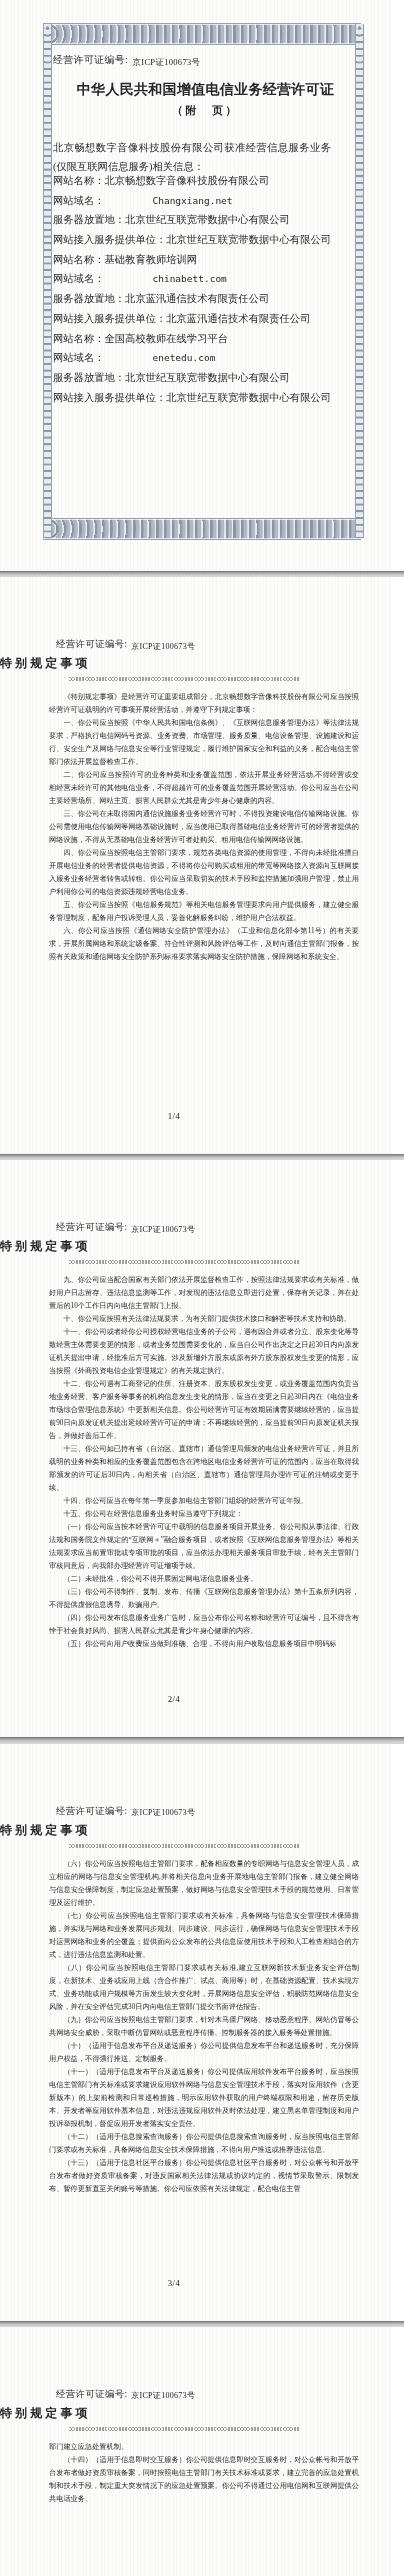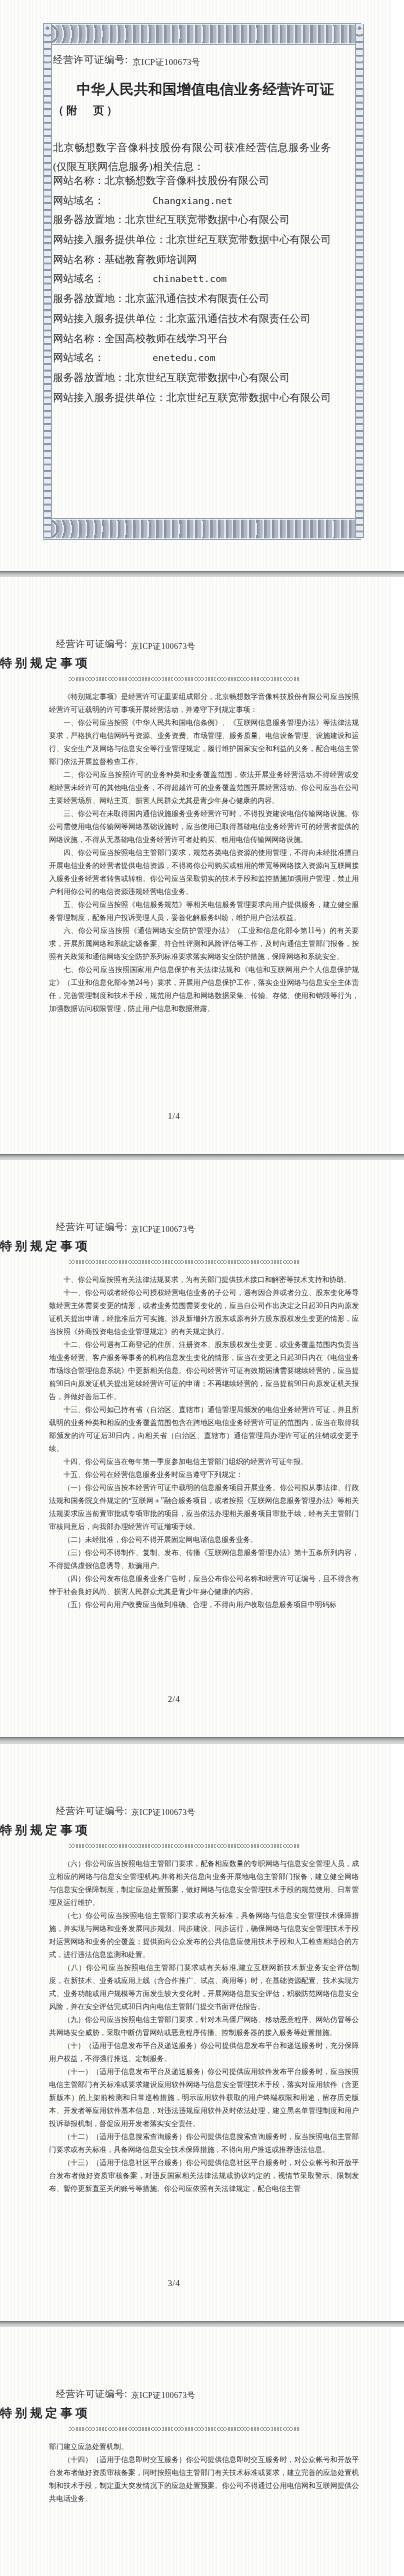--- a/index.html
+++ b/index.html
@@ -57,21 +57,21 @@
   .cert-num-row{position:absolute; top:54px; left:0; width:100%;}
   .cert-num-label{font-size:9.8px; letter-spacing:0.5px;}
   .cert-num-value{font-size:8.5px; position:relative; top:2.1px; margin-left:2.1px; letter-spacing:0.3px;}
   .cert-title{
     position:absolute; top:81px; left:0; width:100%;
     text-align:center; font-size:14px; font-weight:bold; letter-spacing:0.3px;
     white-space:nowrap;
   }
   .cert-subtitle{
     position:absolute; top:104px; left:0; width:100%;
-    font-size:10.8px; font-weight:bold; letter-spacing:2.6px;
+    text-align:center; font-size:10.8px; font-weight:bold; letter-spacing:2.6px;
   }
   .cert-intro{
     position:absolute; top:139px; left:0; width:100%;
     padding-right:27px; box-sizing:border-box;
     font-size:10.3px; line-height:18.5px; text-align:justify;
   }
   .website-info{position:absolute; top:174px; left:0; width:100%;}
   .info-line{
     margin:0 0 6.7px; padding-right:27px; box-sizing:border-box;
     font-size:10.3px; line-height:13px; text-align:justify;
@@ -146,34 +146,34 @@
     <div class="sp-title">特别规定事项</div>
     <div class="zigzag"></div>
     <div class="sp-body">
         <p class="body-par">《特别规定事项》是经营许可证重要组成部分，北京畅想数字音像科技股份有限公司应当按照经营许可证载明的许可事项开展经营活动，并遵守下列规定事项：</p>
         <p class="body-par">一、你公司应当按照《中华人民共和国电信条例》、《互联网信息服务管理办法》等法律法规要求，严格执行电信网码号资源、业务资费、市场管理、服务质量、电信设备管理、设施建设和运行、安全生产及网络与信息安全等行业管理规定，履行维护国家安全和利益的义务，配合电信主管部门依法开展监督检查工作。</p>
         <p class="body-par">二、你公司应当按照许可的业务种类和业务覆盖范围，依法开展业务经营活动,不得经营或变相经营未经许可的其他电信业务，不得超越许可的业务覆盖范围开展经营活动。你公司应当在公司主要经营场所、网站主页、损害人民群众尤其是青少年身心健康的内容。</p>
         <p class="body-par">三、你公司在未取得国内通信设施服务业务经营许可时，不得投资建设电信传输网络设施。你公司需使用电信传输网等网络基础设施时，应当使用已取得基础电信业务经营许可的经营者提供的网络设施，不得从无基础电信业务经营许可者处购买、租用电信传输网网络设施。</p>
         <p class="body-par">四、你公司应当按照电信主管部门要求，规范各类电信资源的使用管理，不得向未经批准擅自开展电信业务的经营者提供电信资源，不得将你公司购买或租用的带宽等网络接入资源向互联网接入服务业务经营者转售或转租。你公司应当采取切实的技术手段和监控措施加强用户管理，禁止用户利用你公司的电信资源违规经营电信业务。</p>
         <p class="body-par">五、你公司应当按照《电信服务规范》等相关电信服务管理要求向用户提供服务，建立健全服务管理制度，配备用户投诉受理人员，妥善化解服务纠纷，维护用户合法权益。</p>
         <p class="body-par">六、你公司应当按照《通信网络安全防护管理办法》（工业和信息化部令第11号）的有关要求，开展所属网络和系统定级备案、符合性评测和风险评估等工作，及时向通信主管部门报备，按照有关政策和通信网络安全防护系列标准要求落实网络安全防护措施，保障网络和系统安全。</p>
-        <p class="body-par">七、你公司应当按照国家用户信息保护有关法律法规和《电信和互联网用户个人信息保护规定》（工业和信息化部令第24号）要求，开展用户信息保护工作，落实企业网络与信息安全主体责任，完善管理制度和技术手段，规范用户信息和网络数据采集、传输、存储、使用和销毁等行为，加强数据访问权限管理，防止用户信息和数据泄露。</p>
       </div>
     <div class="sp-pagenum">1/4</div>
   </div>
 
   <div class="page-divider"></div>
   <div class="page special-page">
     <div class="sp-header">
       <span class="lab">经营许可证编号:</span>
       <span class="num">京ICP证100673号</span>
     </div>
     <div class="sp-title">特别规定事项</div>
     <div class="zigzag"></div>
     <div class="sp-body">
+        <p class="body-par">九、你公司应当配合国家有关部门依法开展监督检查工作，按照法律法规要求或有关标准，做好用户日志留存、违法信息监测等工作，对发现的违法信息立即进行处置，保存有关记录，并在处置后的10个工作日内向电信主管部门上报。</p>
         <p class="body-par">十、你公司应按照有关法律法规要求，为有关部门提供技术接口和解密等技术支持和协助。</p>
         <p class="body-par">十一、你公司或者经你公司授权经营电信业务的子公司，遇有因合并或者分立、股东变化等导致经营主体需要变更的情形，或者业务范围需要变化的，应当自公司作出决定之日起30日内向原发证机关提出申请，经批准后方可实施。涉及新增外方股东或原有外方股东股权发生变更的情形，应当按照《外商投资电信企业管理规定》的有关规定执行。</p>
         <p class="body-par">十二、你公司遇有工商登记的住所、注册资本、股东股权发生变更，或业务覆盖范围内负责当地业务经营、客户服务等事务的机构信息发生变化的情形，应当在变更之日起30日内在《电信业务市场综合管理信息系统》中更新相关信息。你公司经营许可证有效期届满需要继续经营的，应当提前90日向原发证机关提出延续经营许可证的申请；不再继续经营的，应当提前90日向原发证机关报告，并做好善后工作。</p>
         <p class="body-par">十三、你公司如已持有省（自治区、直辖市）通信管理局颁发的电信业务经营许可证，并且所载明的业务种类和相应的业务覆盖范围包含在跨地区电信业务经营许可证的范围内，应当在取得我部颁发的许可证后30日内，向相关省（自治区、直辖市）通信管理局办理许可证的注销或变更手续。</p>
         <p class="body-par">十四、你公司应当在每年第一季度参加电信主管部门组织的经营许可证年报。</p>
         <p class="body-par">十五、你公司在经营信息服务业务时应当遵守下列规定：</p>
         <p class="body-par">（一）你公司应当按本经营许可证中载明的信息服务项目开展业务。你公司拟从事法律、行政法规和国务院文件规定的“互联网＋”融合服务项目，或者按照《互联网信息服务管理办法》等相关法规要求应当前置审批或专项审批的项目，应当依法办理相关服务项目审批手续，经有关主管部门审核同意后，向我部办理经营许可证增项手续。</p>
         <p class="body-par">（二）未经批准，你公司不得开展固定网电话信息服务业务。</p>
         <p class="body-par">（三）你公司不得制作、复制、发布、传播《互联网信息服务管理办法》第十五条所列内容，不得提供虚假信息诱导、欺骗用户。</p>
         <p class="body-par">（四）你公司发布信息服务业务广告时，应当公布你公司名称和经营许可证编号，且不得含有悖于社会良好风尚、损害人民群众尤其是青少年身心健康的内容。</p>

